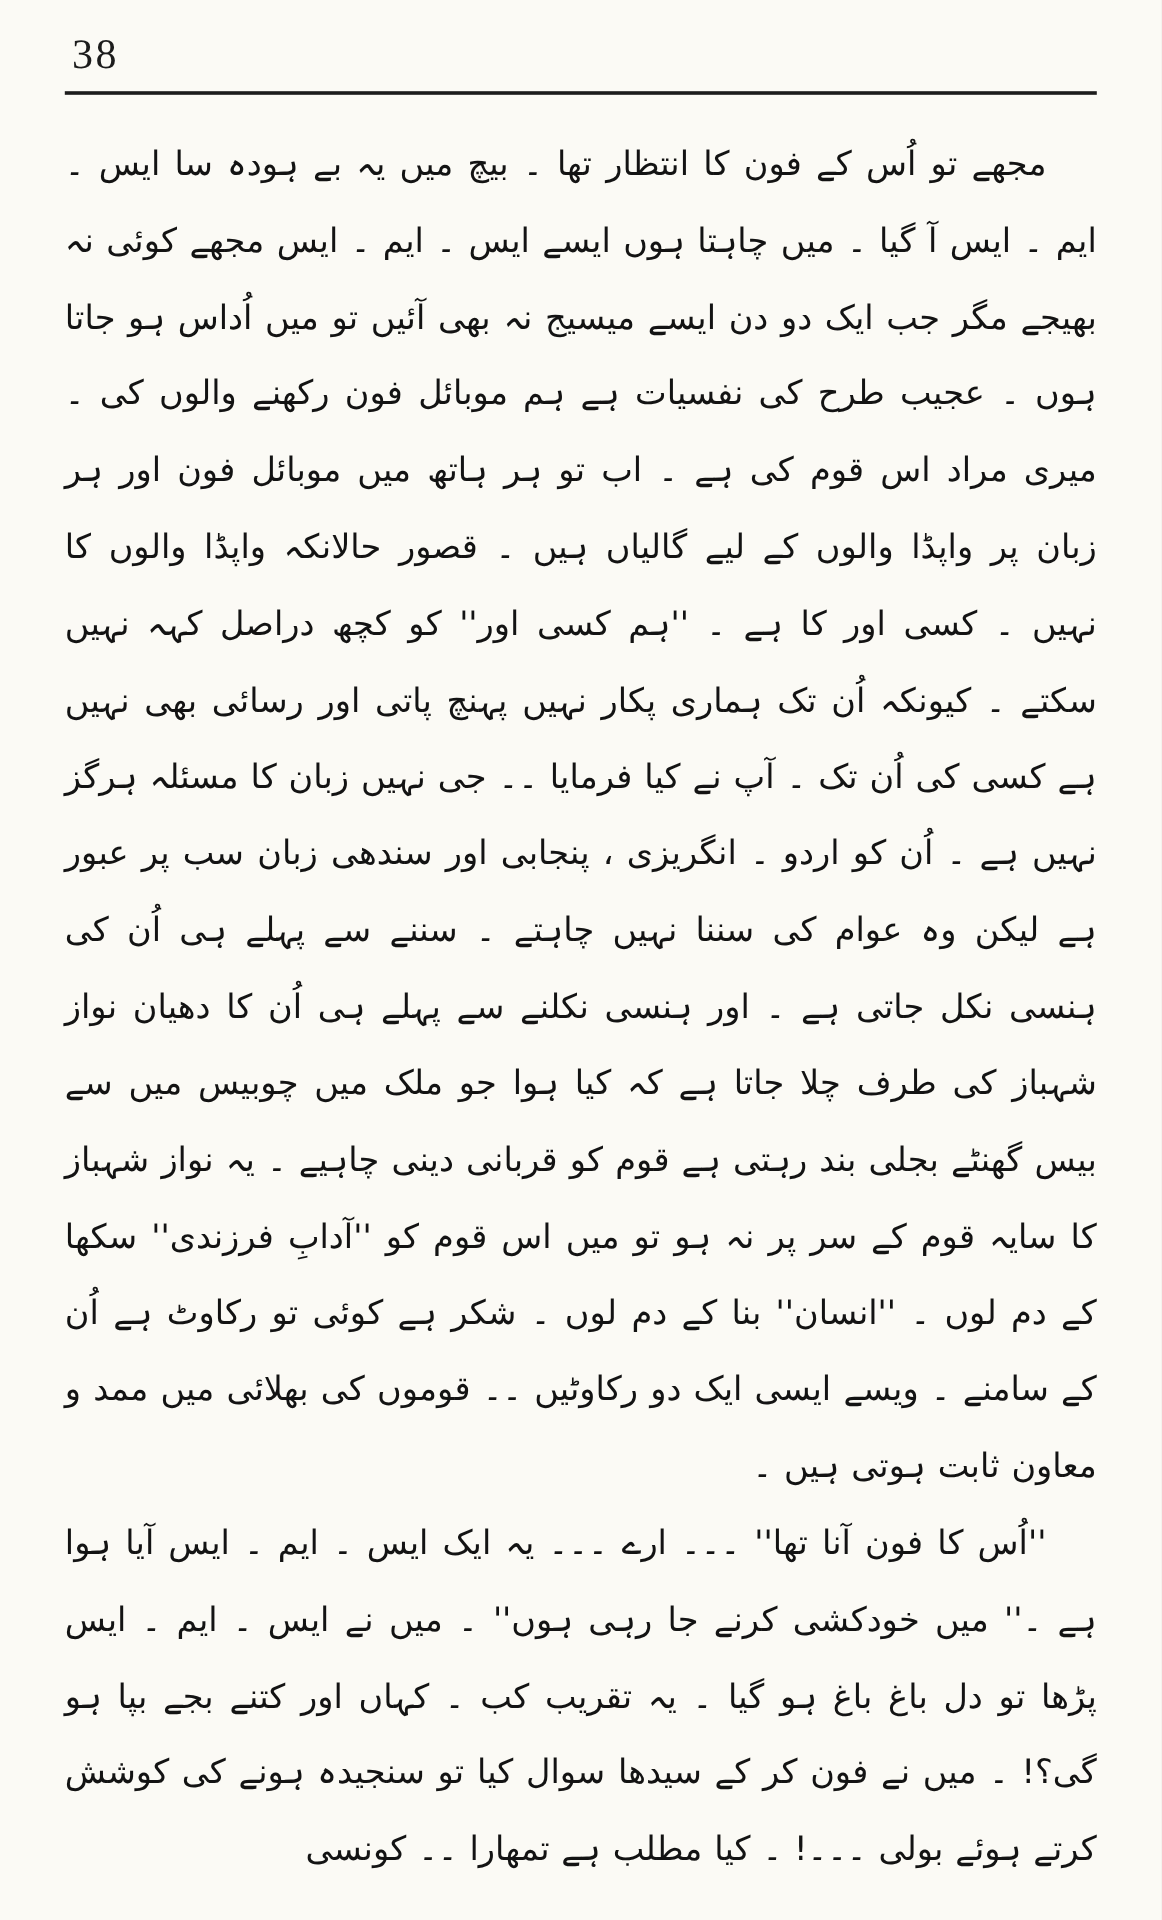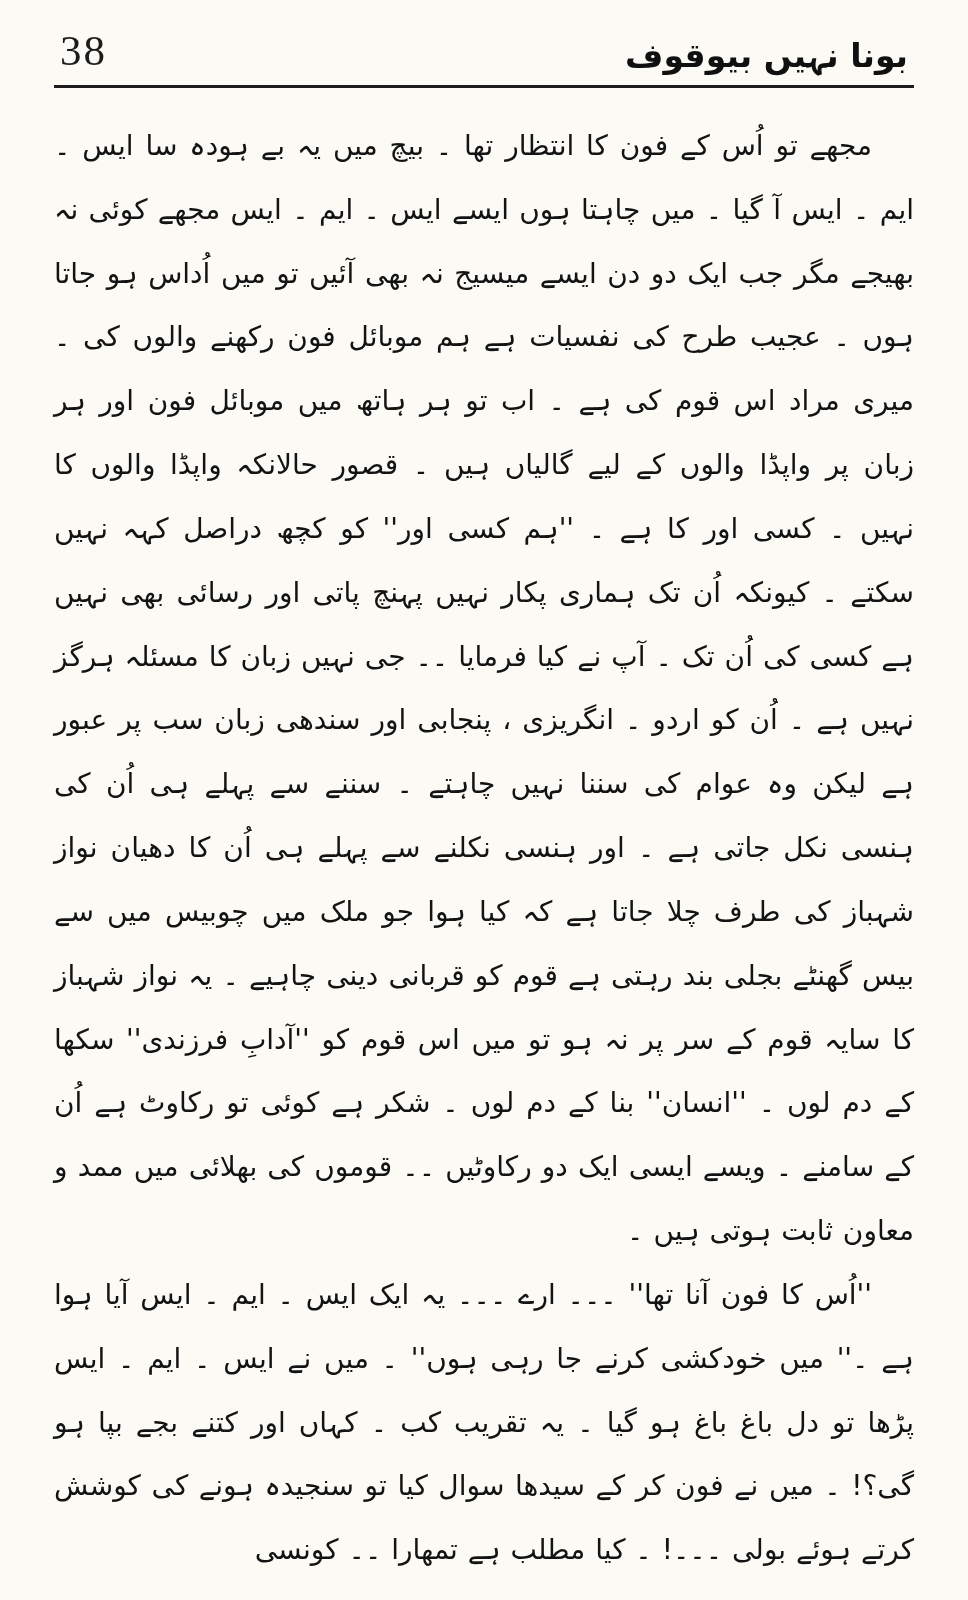--- a/index.html
+++ b/index.html
@@ -18,21 +18,21 @@
   }
   .header{
     display:flex;
     justify-content:space-between;
     align-items:flex-end;
     direction:ltr;
     padding:0 6px;
   }
   .pagenum{
     font-family:"Liberation Serif","DejaVu Serif",serif;
-    font-size:43px;
+    font-size:35px;
     letter-spacing:2px;
     color:#1c1c1c;
     text-align:center;
   }
   .title{
     direction:rtl;
     font-size:33px;
     font-weight:bold;
     color:#101010;
   }
@@ -56,21 +56,20 @@
     text-indent:42px;
   }
 </style>
 </head>
 <body>
 
 <div class="page">
 
   <div class="header">
     <span class="pagenum">38</span>
-    <span class="title">بونا نہیں بیوقوف</span>
   </div>
 
   <div class="rule"></div>
 
   <div class="body">
     <p class="indent">مجھے تو اُس کے فون کا انتظار تھا ۔ بیچ میں یہ بے ہودہ سا ایس ۔ ایم ۔ ایس آ گیا ۔ میں چاہتا ہوں ایسے ایس ۔ ایم ۔ ایس مجھے کوئی نہ بھیجے مگر جب ایک دو دن ایسے میسیج نہ بھی آئیں تو میں اُداس ہو جاتا ہوں ۔ عجیب طرح کی نفسیات ہے ہم موبائل فون رکھنے والوں کی ۔ میری مراد اس قوم کی ہے ۔ اب تو ہر ہاتھ میں موبائل فون اور ہر زبان پر واپڈا والوں کے لیے گالیاں ہیں ۔ قصور حالانکہ واپڈا والوں کا نہیں ۔ کسی اور کا ہے ۔ ''ہم کسی اور'' کو کچھ دراصل کہہ نہیں سکتے ۔ کیونکہ اُن تک ہماری پکار نہیں پہنچ پاتی اور رسائی بھی نہیں ہے کسی کی اُن تک ۔ آپ نے کیا فرمایا ۔۔ جی نہیں زبان کا مسئلہ ہرگز نہیں ہے ۔ اُن کو اردو ۔ انگریزی ، پنجابی اور سندھی زبان سب پر عبور ہے لیکن وہ عوام کی سننا نہیں چاہتے ۔ سننے سے پہلے ہی اُن کی ہنسی نکل جاتی ہے ۔ اور ہنسی نکلنے سے پہلے ہی اُن کا دھیان نواز شہباز کی طرف چلا جاتا ہے کہ کیا ہوا جو ملک میں چوبیس میں سے بیس گھنٹے بجلی بند رہتی ہے قوم کو قربانی دینی چاہیے ۔ یہ نواز شہباز کا سایہ قوم کے سر پر نہ ہو تو میں اس قوم کو ''آدابِ فرزندی'' سکھا کے دم لوں ۔ ''انسان'' بنا کے دم لوں ۔ شکر ہے کوئی تو رکاوٹ ہے اُن کے سامنے ۔ ویسے ایسی ایک دو رکاوٹیں ۔۔ قوموں کی بھلائی میں ممد و معاون ثابت ہوتی ہیں ۔</p>
     <p class="indent">''اُس کا فون آنا تھا'' ۔۔۔ ارے ۔۔۔ یہ ایک ایس ۔ ایم ۔ ایس آیا ہوا ہے ۔'' میں خودکشی کرنے جا رہی ہوں'' ۔ میں نے ایس ۔ ایم ۔ ایس پڑھا تو دل باغ باغ ہو گیا ۔ یہ تقریب کب ۔ کہاں اور کتنے بجے بپا ہو گی؟! ۔ میں نے فون کر کے سیدھا سوال کیا تو سنجیدہ ہونے کی کوشش کرتے ہوئے بولی ۔۔۔! ۔ کیا مطلب ہے تمھارا ۔۔ کونسی</p>
   </div>
 
 </div>

